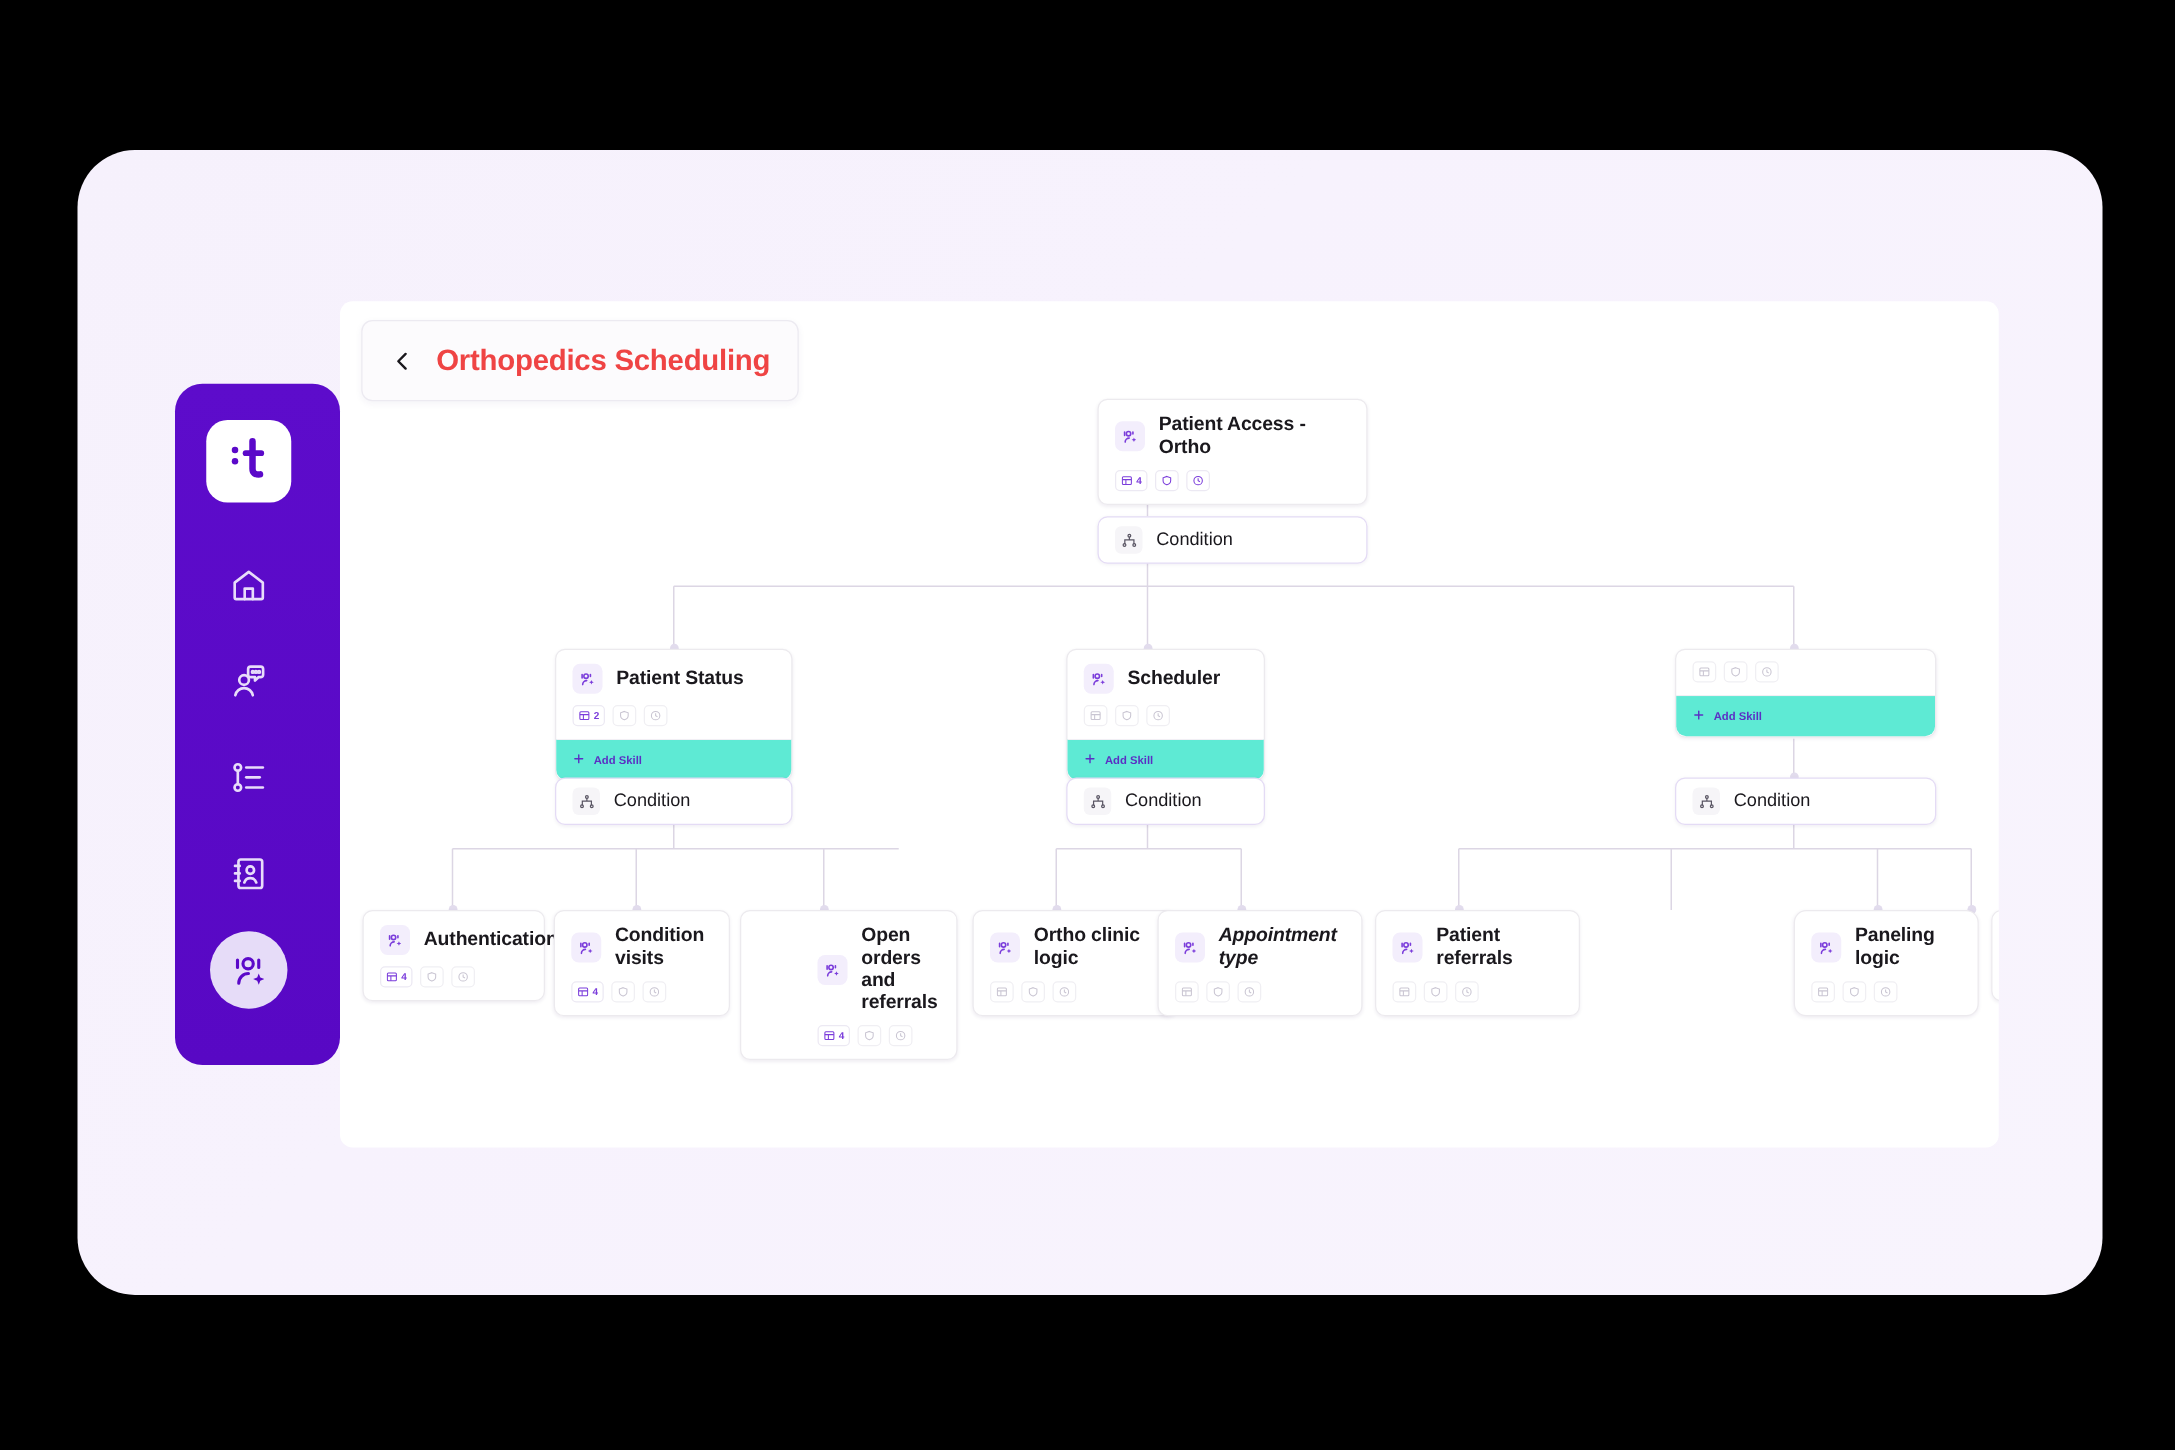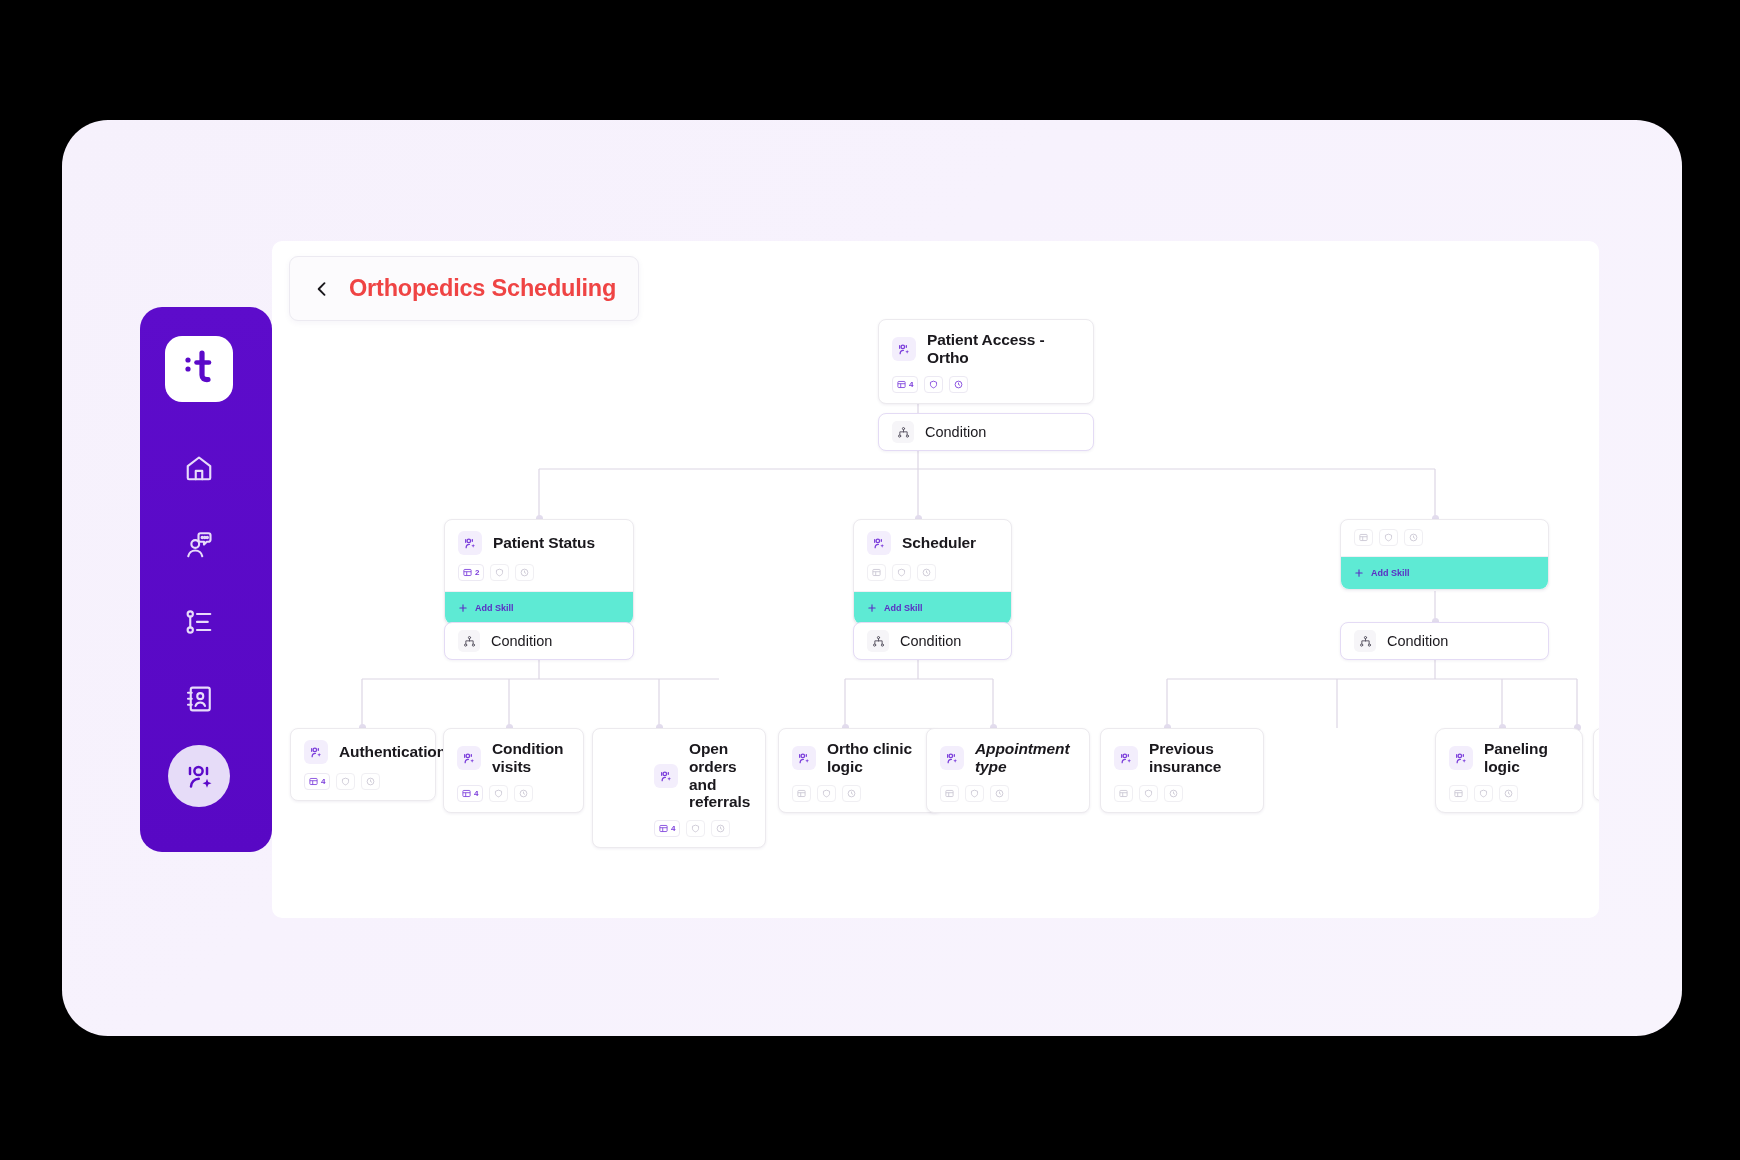--- a/index.html
+++ b/index.html
@@ -664,21 +664,21 @@
     <div class="node" style="left:813px; top:487px; width:164px;">
       <div class="node-head">
         <span class="node-ico">
           <svg width="14" height="14" viewBox="0 0 24 24" fill="none" stroke="#7b3ddb" stroke-width="2.2" stroke-linecap="round">
             <circle cx="10" cy="8.5" r="3"></circle>
               <path d="M4.6 6.2 V10.8 M16 6.2 V9"></path>
             <path d="M5.4 20 a5.5 5.5 0 0 1 5.5 -5.5"></path>
             <path d="M17.4 13.6 l.9 2.3 2.3 .9 -2.3 .9 -.9 2.3 -.9 -2.3 -2.3 -.9 2.3 -.9 Z" fill="#7b3ddb" stroke="none"></path>
           </svg>
         </span>
-        <span class="node-title">Previous insurance</span>
+        <span class="node-title">Patient referrals</span>
       </div>
       <div class="node-stats">
         <span class="stat dim">
           <svg width="9" height="9" viewBox="0 0 16 16" fill="none" stroke="#c9c5d2" stroke-width="1.5">
               <rect x="1.6" y="2.6" width="12.8" height="10.8" rx="1.4"></rect>
               <path d="M1.6 6.6 H14.4 M6.6 6.6 V13.4"></path>
             </svg>
         </span>
         <span class="stat dim">
           <svg width="9" height="9" viewBox="0 0 16 16" fill="none" stroke="#c9c5d2" stroke-width="1.5">

